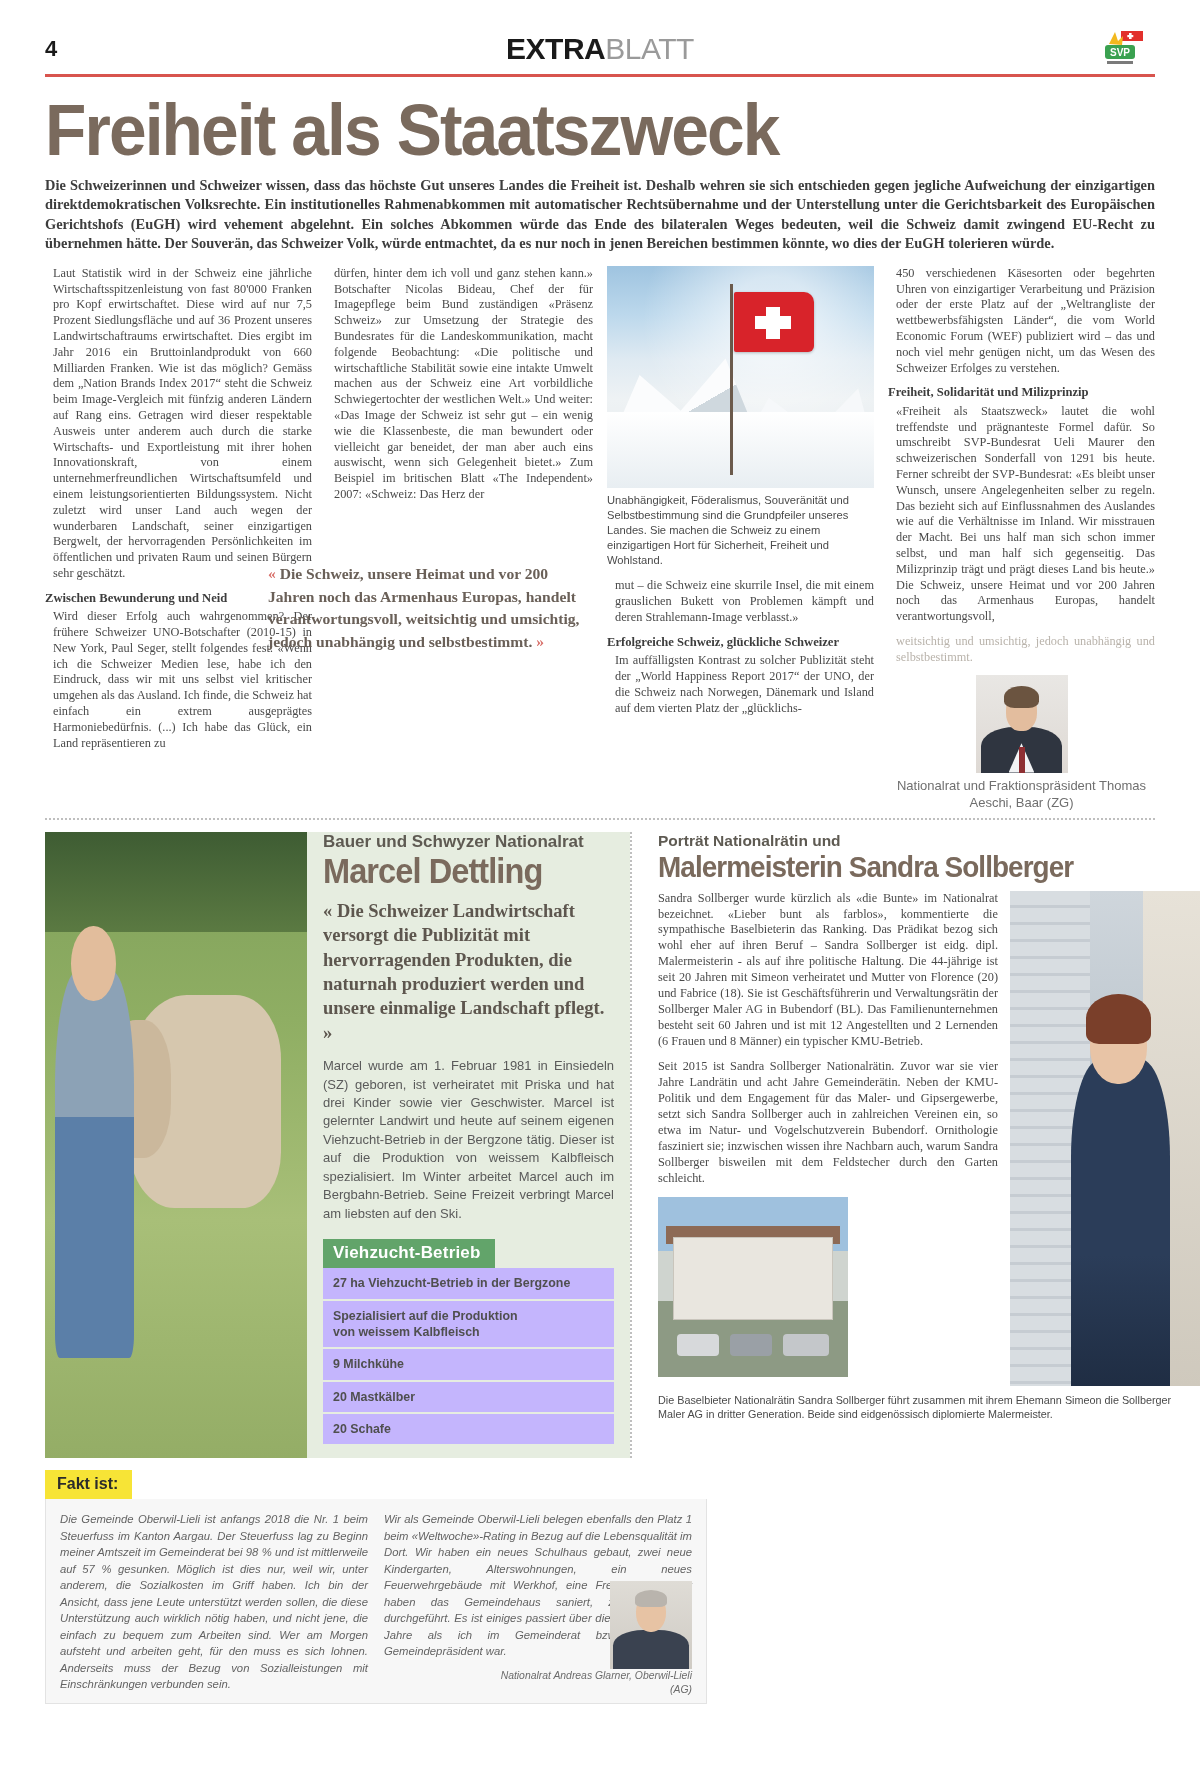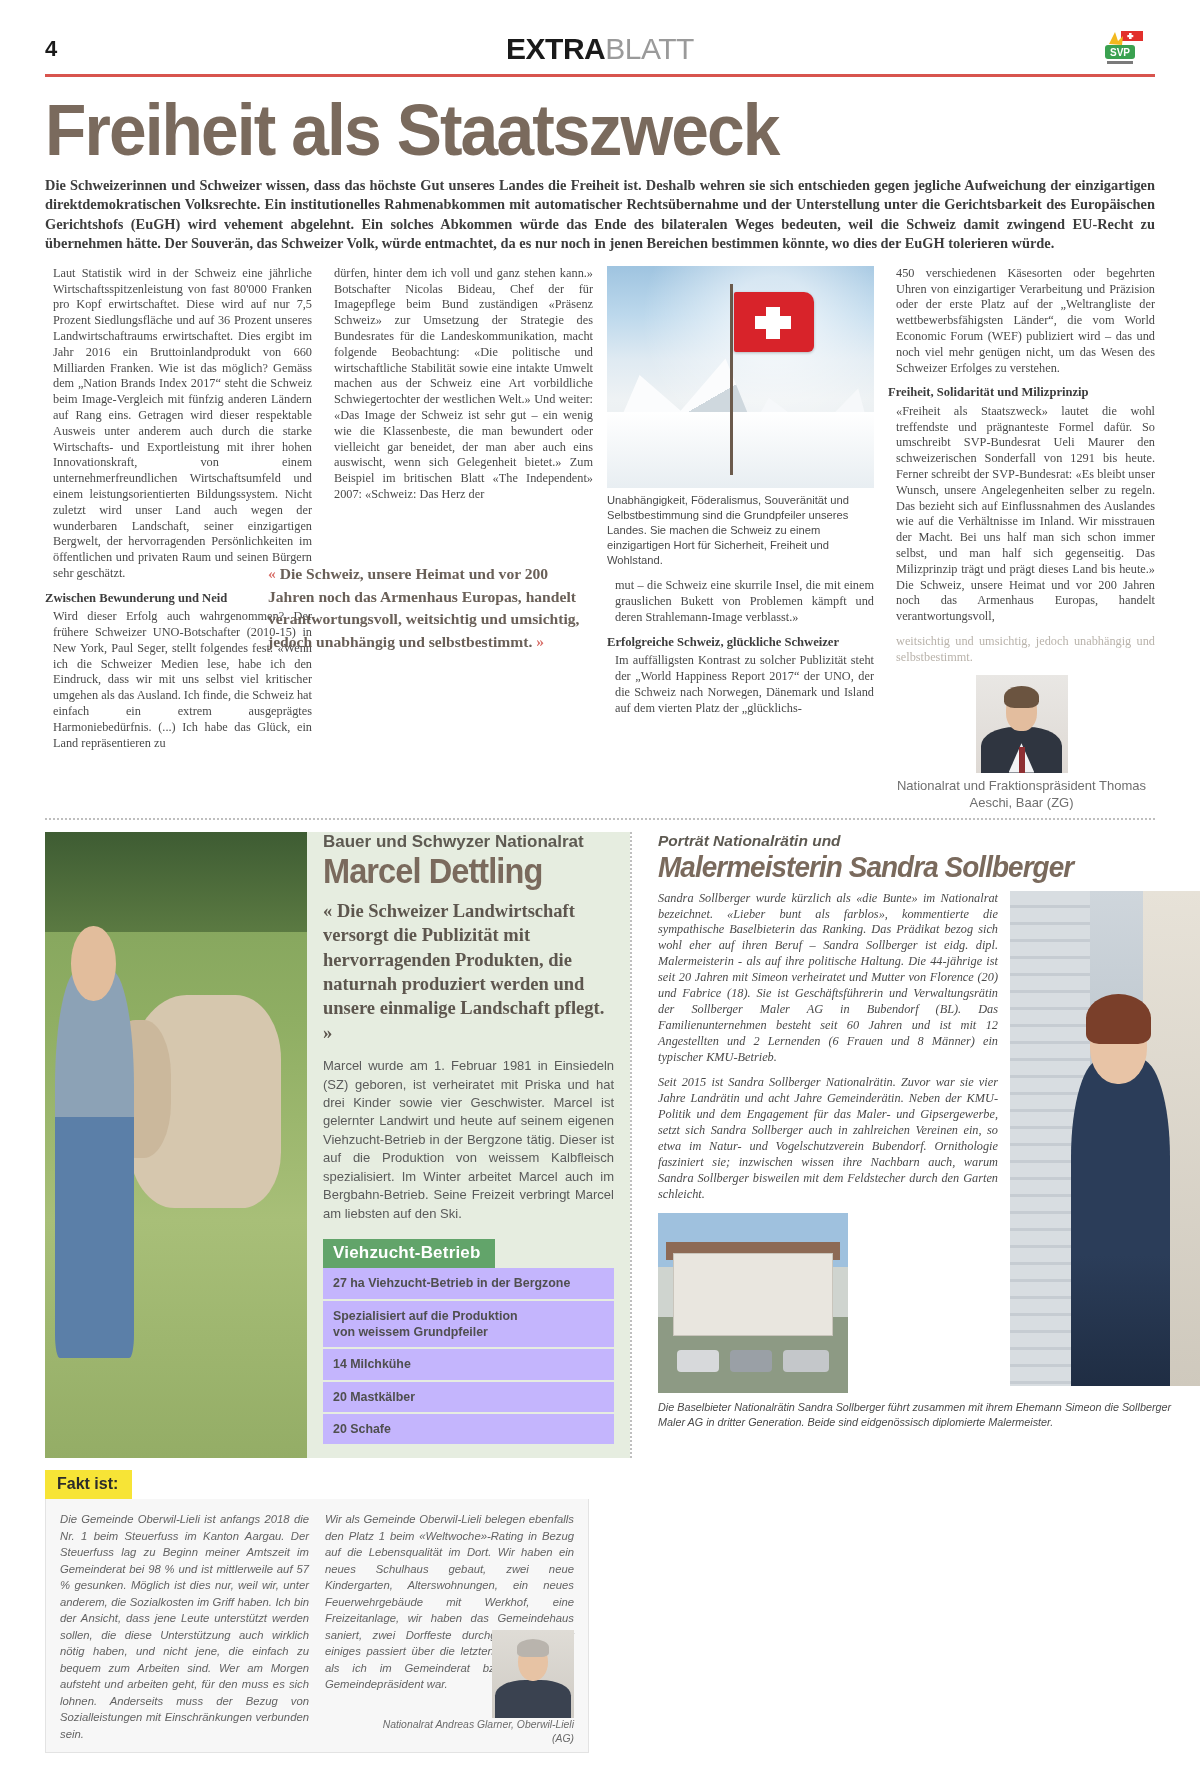--- a/index.html
+++ b/index.html
@@ -200,21 +200,21 @@
   }
   .vz-row {
     background:#c4b5fd; color:#4f4f4f;
     font-family:"Liberation Sans", sans-serif;
     font-weight:bold; font-size:12.4px; line-height:1.32;
     padding:7px 10px; border-bottom:2px solid #e6ede0;
   }
   .vz-row:last-child { border-bottom:none; }
 
   
-  .soll { padding-left:14px;font-style:italic; }
+  .soll { padding-left:14px; }
   .soll-kicker {
     font-family:"Liberation Sans", sans-serif;
     font-weight:bold; font-size:15.5px; color:#5e5a52; line-height:1.18; margin-bottom:2px;
   }
   .soll-title {
     font-family:"Liberation Sans", sans-serif;
     font-weight:bold; font-size:30px; line-height:1.02; color:#7a6a5d;
     letter-spacing:-1px; transform:scaleX(0.93); transform-origin:left center;
     margin-bottom:8px;
   }
@@ -402,22 +402,22 @@
         <div class="dett-text">
           <div class="kicker">Bauer und Schwyzer Nationalrat</div>
           <div class="bigname">Marcel Dettling</div>
           <div class="dett-quote">« Die Schweizer Landwirtschaft versorgt die Publizität mit hervorragenden Produkten, die naturnah produziert werden und unsere einmalige Landschaft pflegt. »</div>
           <div class="dett-bio">Marcel wurde am 1. Februar 1981 in Einsiedeln (SZ) geboren, ist verheiratet mit Priska und hat drei Kinder sowie vier Geschwister. Marcel ist gelernter Landwirt und heute auf seinem eigenen Viehzucht-Betrieb in der Bergzone tätig. Dieser ist auf die Produktion von weissem Kalbfleisch spezialisiert. Im Winter arbeitet Marcel auch im Bergbahn-Betrieb. Seine Freizeit verbringt Marcel am liebsten auf den Ski.</div>
 
           <div class="vz-table">
             <div class="vz-head">Viehzucht-Betrieb</div>
             <div class="vz-row">27 ha Viehzucht-Betrieb in der Bergzone</div>
             <div class="vz-row" style="white-space:pre-line;">Spezialisiert auf die Produktion
-von weissem Grundpfeiler</div>
-            <div class="vz-row">14 Milchkühe</div>
+von weissem Kalbfleisch</div>
+            <div class="vz-row">9 Milchkühe</div>
             <div class="vz-row">20 Mastkälber</div>
             <div class="vz-row">20 Schafe</div>
           </div>
         </div>
       </div>
     </div>
 
     <div class="vdotted"></div>
 
     <div class="soll">
@@ -444,21 +444,21 @@
             <div class="body"></div>
             <div class="head"></div>
             <div class="hair"></div>
           </div>
         </div>
       </div>
       <div class="soll-caption">Die Baselbieter Nationalrätin Sandra Sollberger führt zusammen mit ihrem Ehemann Simeon die Sollberger Maler AG in dritter Generation. Beide sind eidgenössisch diplomierte Malermeister.</div>
     </div>
   </div>
 
-  <div class="fakt" style="width:544px;">
+  <div class="fakt" style="width:662px;">
     <div class="fakt-head">Fakt ist:</div>
     <div class="fakt-body">
       <div class="fakt-text">Die Gemeinde Oberwil-Lieli ist anfangs 2018 die Nr. 1 beim Steuerfuss im Kanton Aargau. Der Steuerfuss lag zu Beginn meiner Amtszeit im Gemeinderat bei 98 % und ist mittlerweile auf 57 % gesunken. Möglich ist dies nur, weil wir, unter anderem, die Sozialkosten im Griff haben. Ich bin der Ansicht, dass jene Leute unterstützt werden sollen, die diese Unterstützung auch wirklich nötig haben, und nicht jene, die einfach zu bequem zum Arbeiten sind. Wer am Morgen aufsteht und arbeiten geht, für den muss es sich lohnen. Anderseits muss der Bezug von Sozialleistungen mit Einschränkungen verbunden sein.</div>
       <div class="fakt-text">Wir als Gemeinde Oberwil-Lieli belegen ebenfalls den Platz 1 beim «Weltwoche»-Rating in Bezug auf die Lebensqualität im Dort. Wir haben ein neues Schulhaus gebaut, zwei neue Kindergarten, Alterswohnungen, ein neues Feuerwehrgebäude mit Werkhof, eine Freizeitanlage, wir haben das Gemeindehaus saniert, zwei Dorffeste durchgeführt. Es ist einiges passiert über die letzten zwanzig Jahre als ich im Gemeinderat bzw. seit 2009 Gemeindepräsident war.</div>
       <div class="fakt-portrait">
         <div class="suit"></div>
           <div class="head"></div>
           <div class="hair"></div>
       </div>
       <div class="fakt-credit">Nationalrat Andreas Glarner, Oberwil-Lieli (AG)</div>

